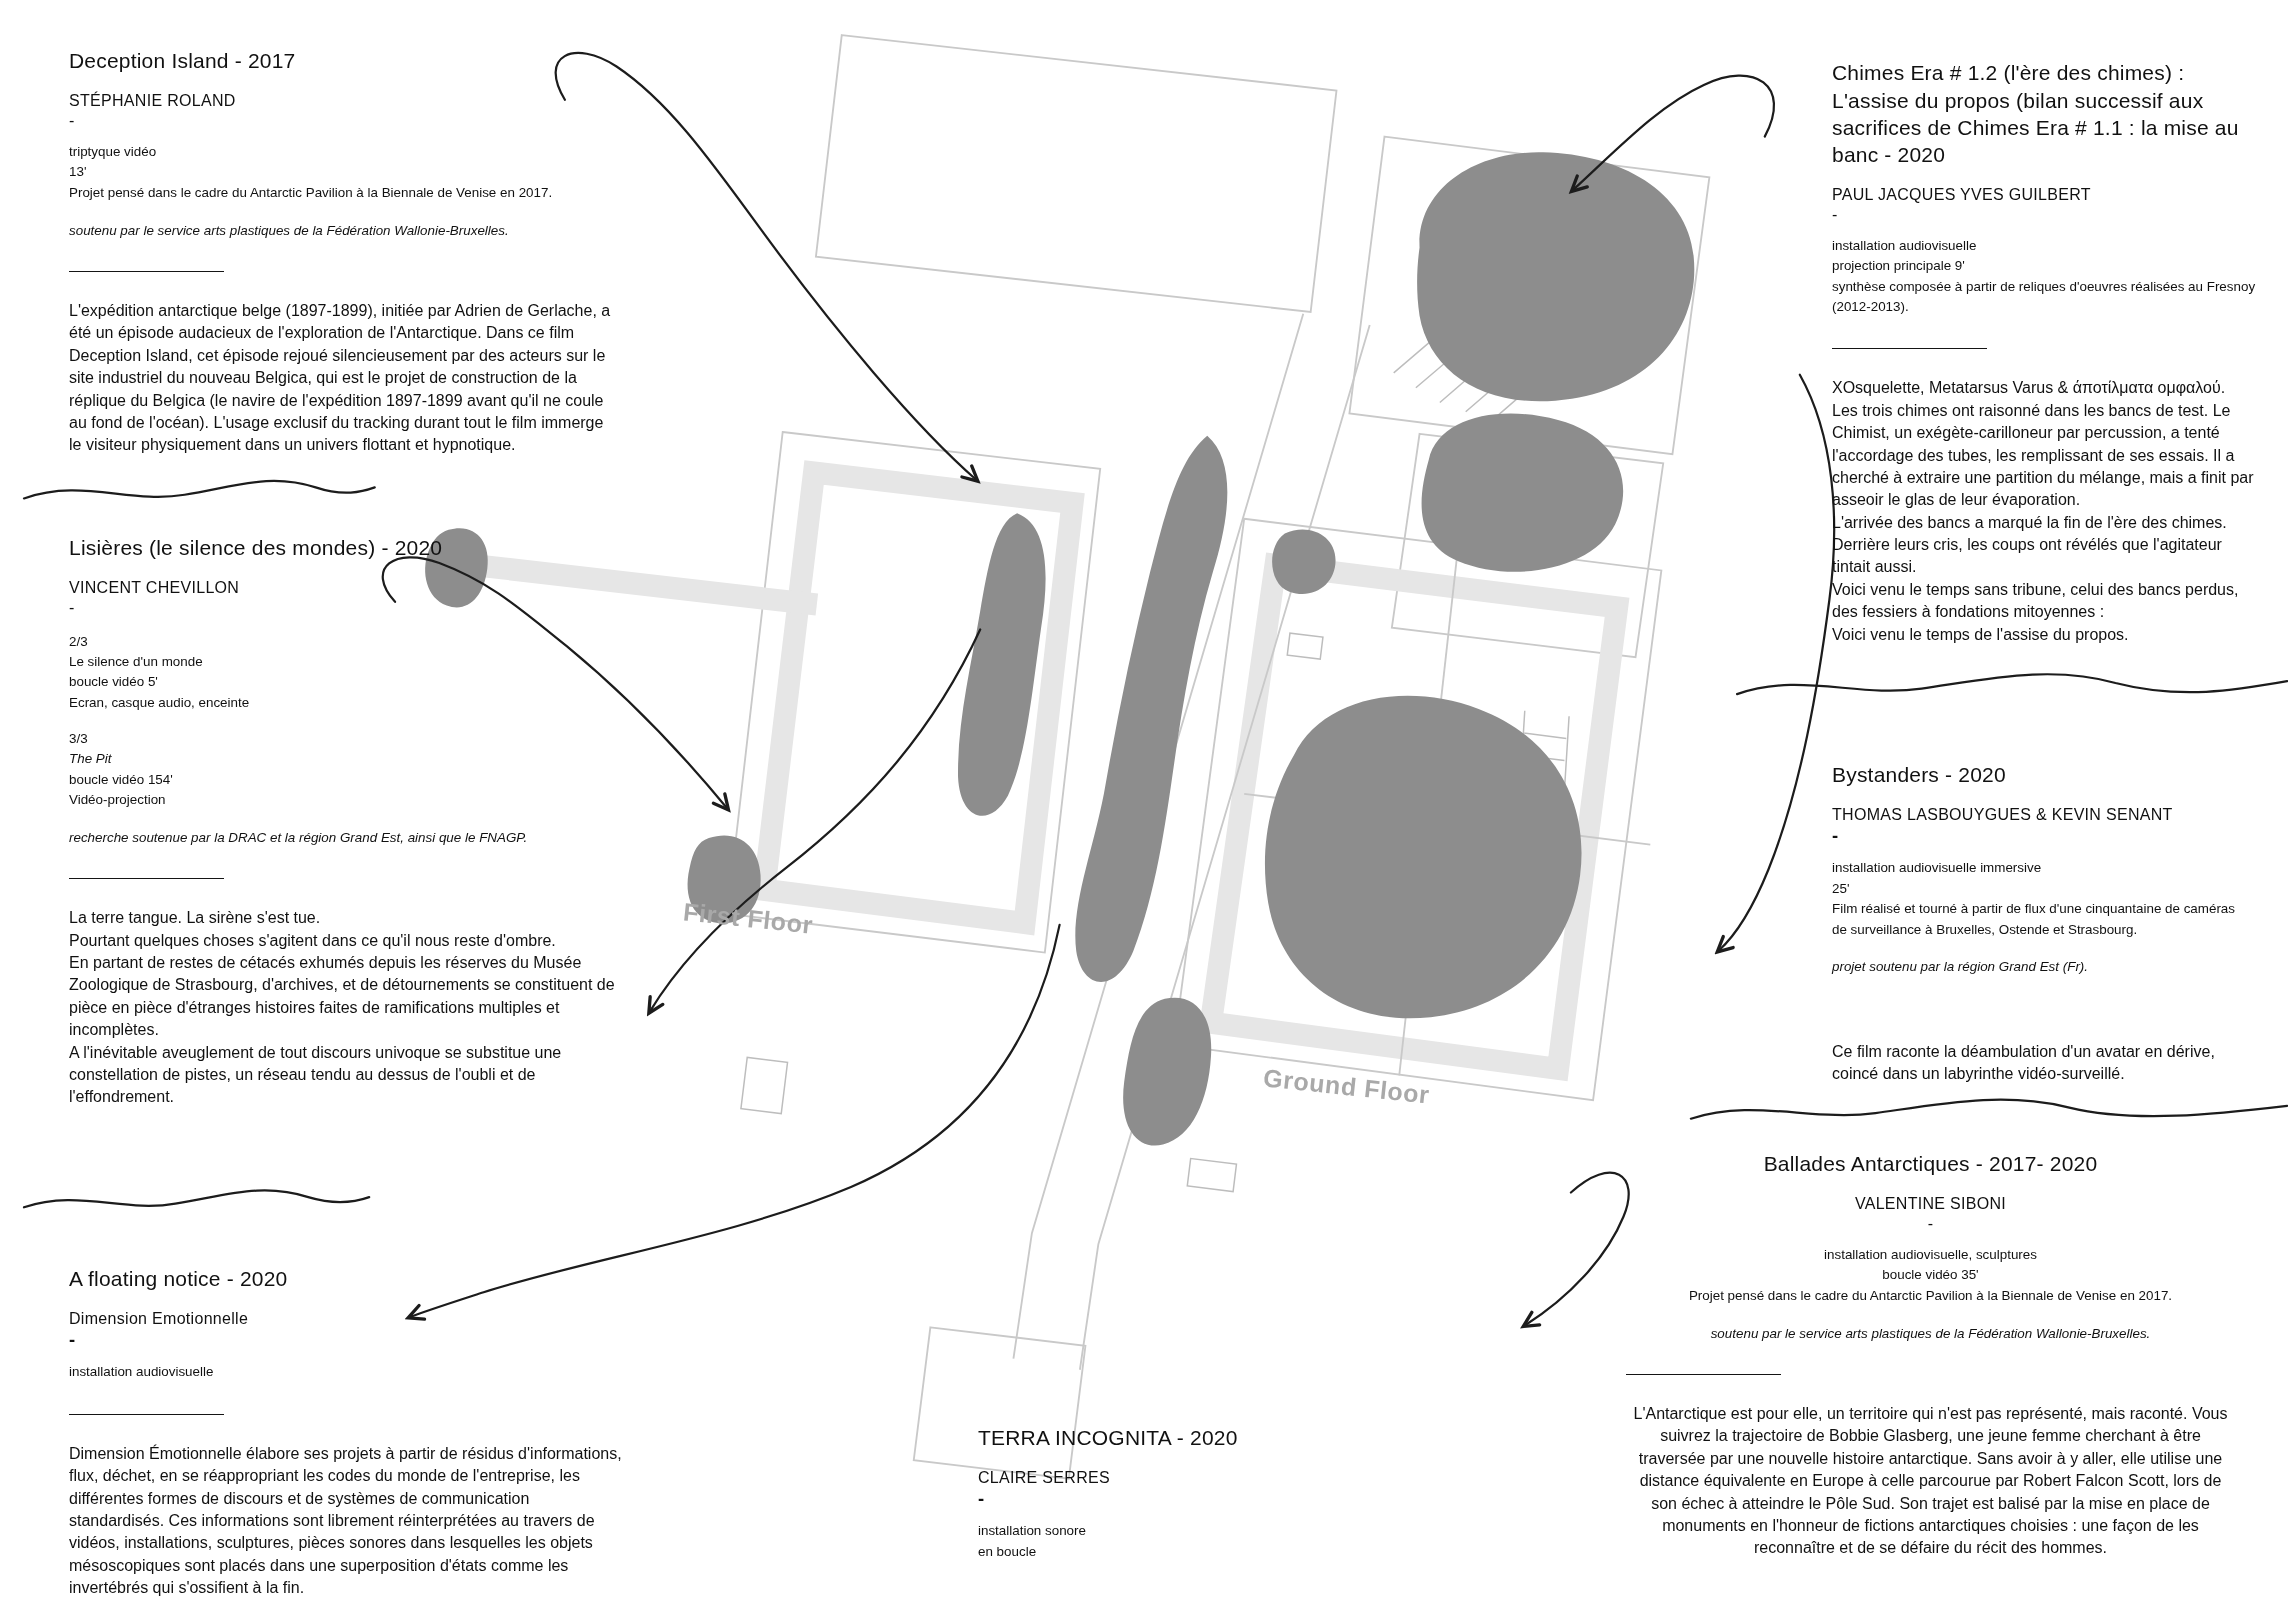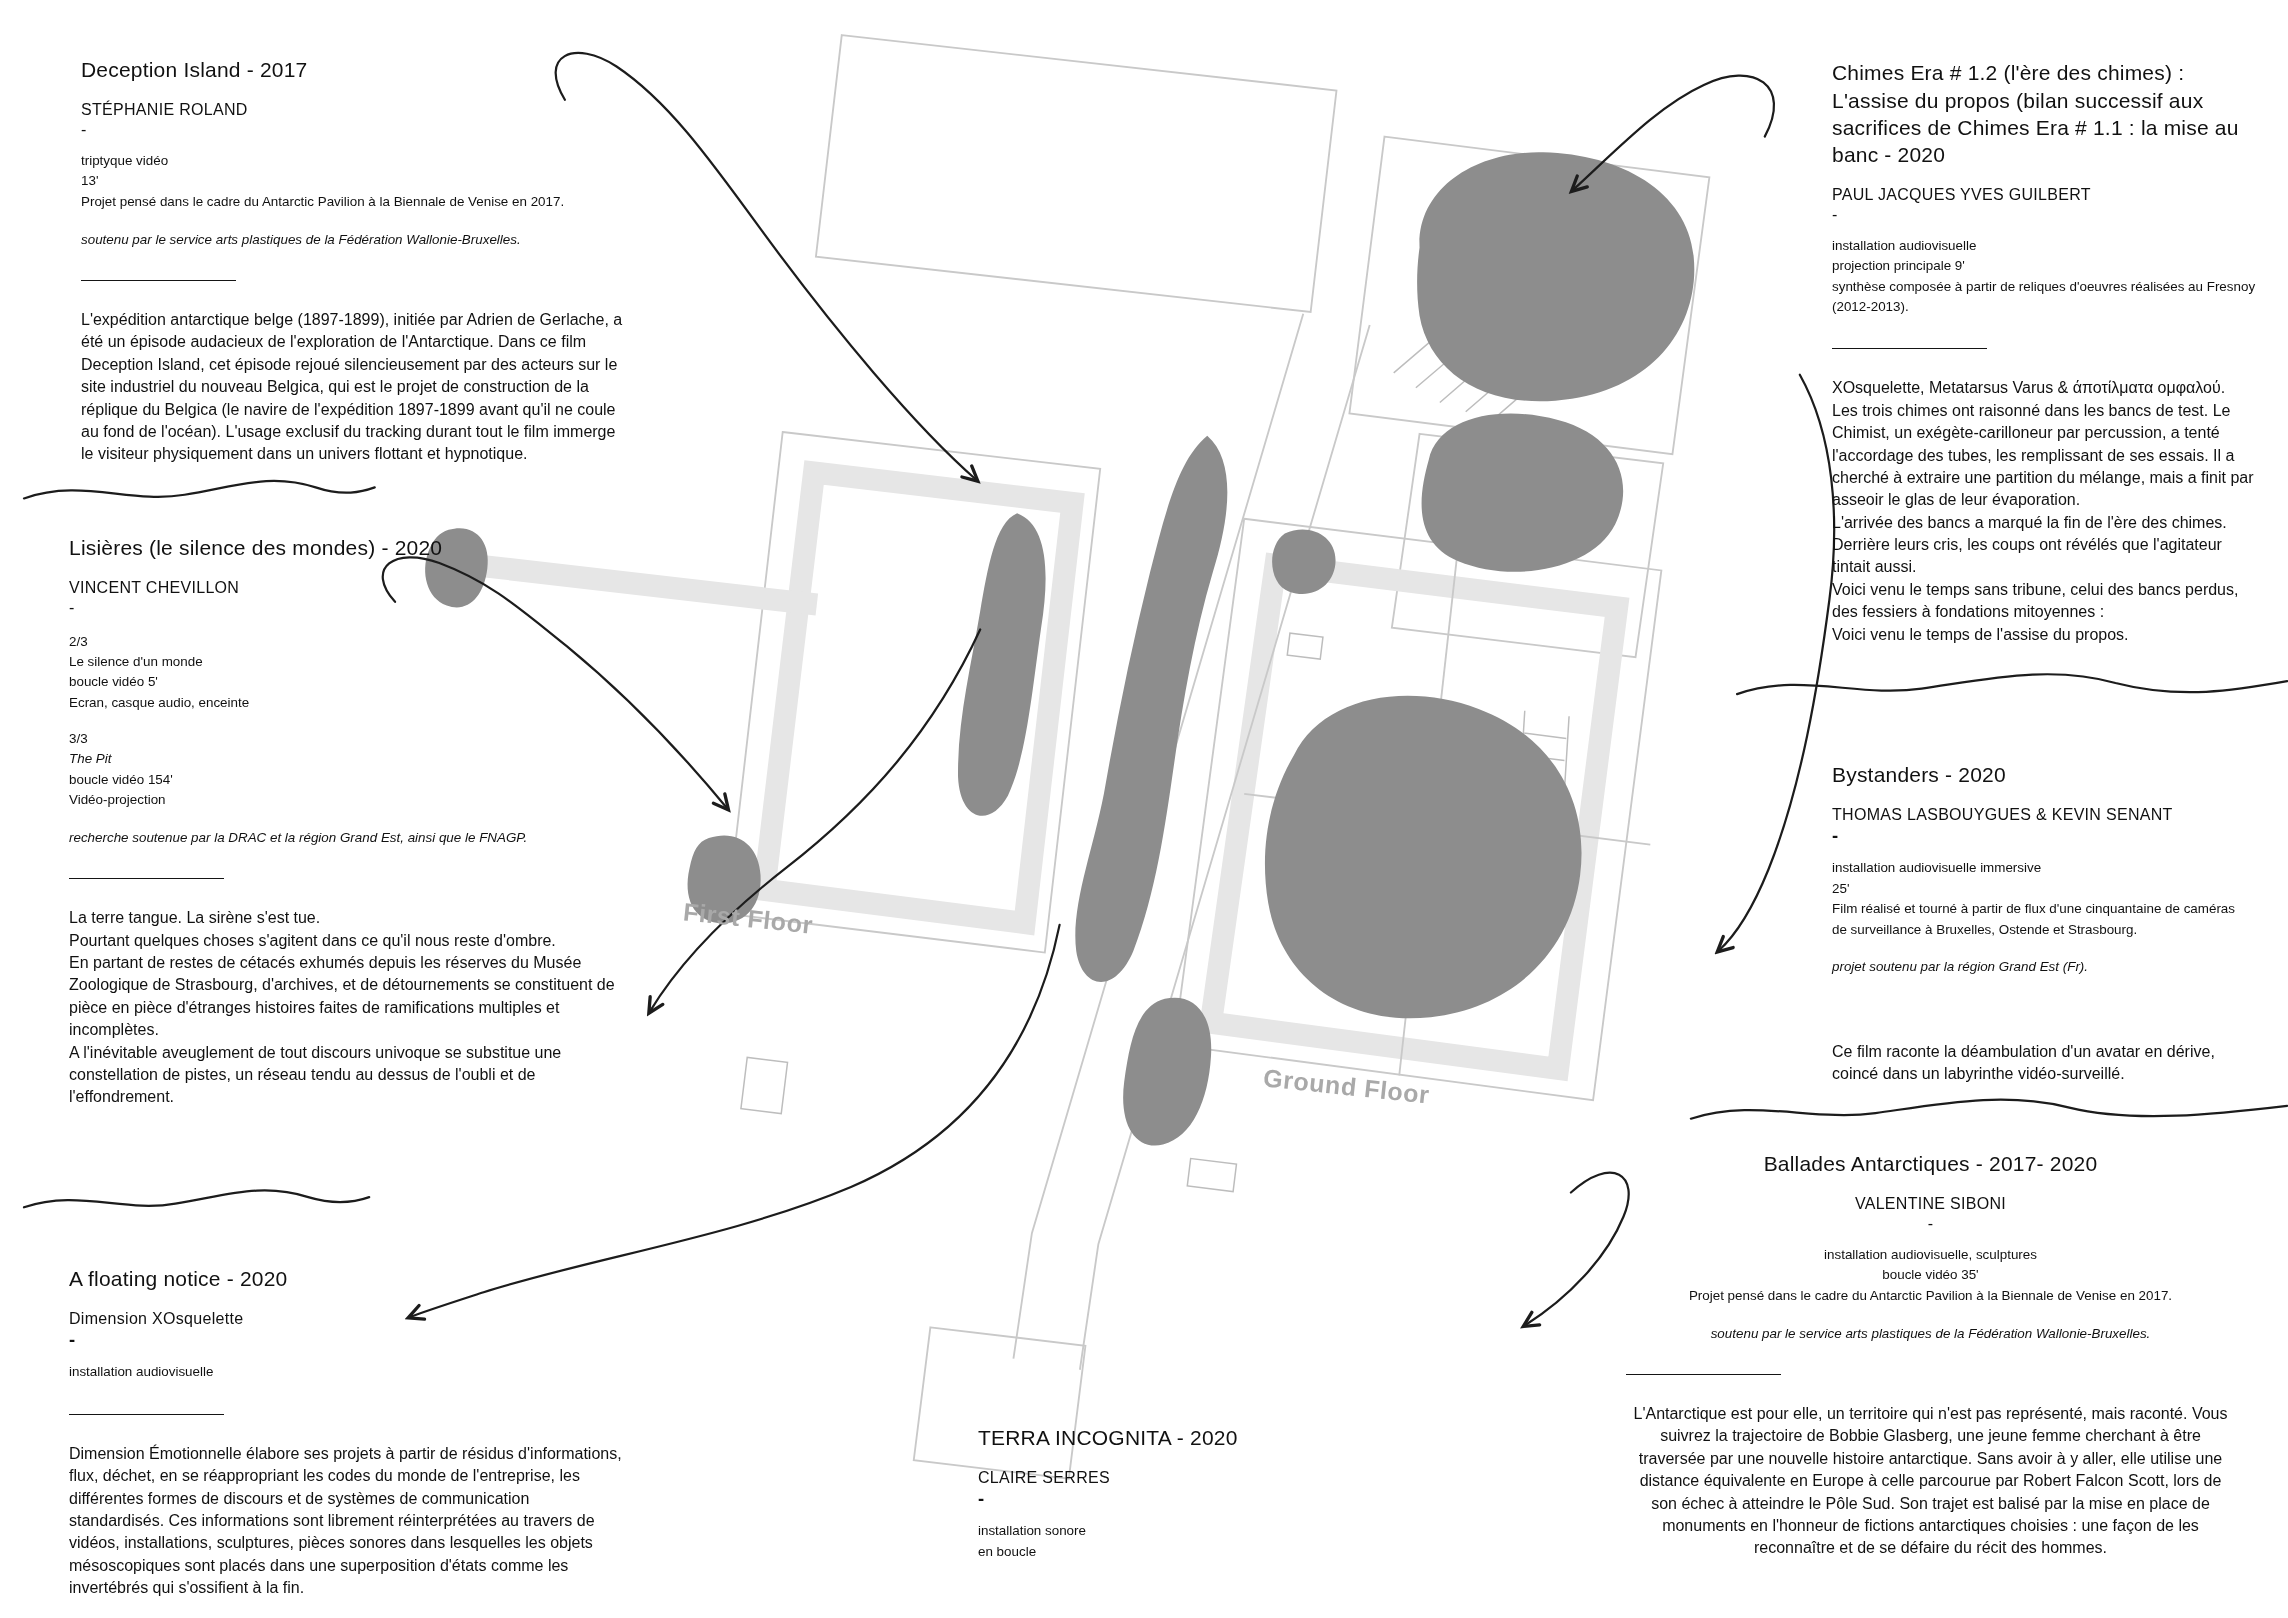--- a/index.html
+++ b/index.html
@@ -101,21 +101,21 @@
     <path class="arrow" d="M 26,540 C 88,518 140,546 200,536 C 256,527 292,512 342,528 C 372,538 392,533 406,528"></path>
     <path class="arrow" d="M 26,1308 C 84,1288 134,1314 190,1304 C 246,1295 284,1281 334,1297 C 364,1306 386,1302 400,1297"></path>
     <path class="arrow" d="M 1882,752 C 1950,728 2012,756 2082,746 C 2152,736 2222,720 2292,740 C 2362,758 2422,748 2478,738"></path>
     <path class="arrow" d="M 1832,1212 C 1900,1190 1962,1215 2032,1206 C 2102,1196 2172,1182 2242,1200 C 2312,1217 2402,1207 2478,1198"></path>
   </g>
 </svg>
 
 <div class="floor-label" style="left:683px;top:904px;">First Floor</div>
 <div class="floor-label" style="left:1263px;top:1072px;">Ground Floor</div>
 
-<section class="block" style="left:69px;top:39px;width:545px;margin-left:12px;">
+<section class="block" style="left:69px;top:30px;width:545px;">
   <h2 class="title">Deception Island - 2017</h2>
   <div class="artist">STÉPHANIE ROLAND</div>
   <div class="dash">-</div>
   <div class="details">triptyque vidéo
 13'
 Projet pensé dans le cadre du Antarctic Pavilion à la Biennale de Venise en 2017.</div>
   <div class="support">soutenu par le service arts plastiques de la Fédération Wallonie-Bruxelles.</div>
   <div class="divider"></div>
   <div class="desc">L'expédition antarctique belge (1897-1899), initiée par Adrien de Gerlache, a été un épisode audacieux de l'exploration de l'Antarctique. Dans ce film Deception Island, cet épisode rejoué silencieusement par des acteurs sur le site industriel du nouveau Belgica, qui est le projet de construction de la réplique du Belgica (le navire de l'expédition 1897-1899 avant qu'il ne coule au fond de l'océan). L'usage exclusif du tracking durant tout le film immerge le visiteur physiquement dans un univers flottant et hypnotique.</div>
 </section>
@@ -139,21 +139,21 @@
   <div class="support">recherche soutenue par la DRAC et la région Grand Est, ainsi que le FNAGP.</div>
   <div class="divider"></div>
   <div class="desc">La terre tangue. La sirène s'est tue.
 Pourtant quelques choses s'agitent dans ce qu'il nous reste d'ombre.
 En partant de restes de cétacés exhumés depuis les réserves du Musée Zoologique de Strasbourg, d'archives, et de détournements se constituent de pièce en pièce d'étranges histoires faites de ramifications multiples et incomplètes.
 A l'inévitable aveuglement de tout discours univoque se substitue une constellation de pistes, un réseau tendu au dessus de l'oubli et de l'effondrement.</div>
 </section>
 
 <section class="block" style="left:69px;top:1248px;width:554px;">
   <h2 class="title">A floating notice - 2020</h2>
-  <div class="artist">Dimension XOsquelette</div>
+  <div class="artist">Dimension Emotionnelle</div>
   <div class="dash heavy">-</div>
   <div class="details">installation audiovisuelle</div>
   <div class="divider"></div>
   <div class="desc">Dimension Émotionnelle élabore ses projets à partir de résidus d'informations, flux, déchet, en se réappropriant les codes du monde de l'entreprise, les différentes formes de discours et de systèmes de communication standardisés. Ces informations sont librement réinterprétées au travers de vidéos, installations, sculptures, pièces sonores dans lesquelles les objets mésoscopiques sont placés dans une superposition d'états comme les invertébrés qui s'ossifient à la fin.</div>
 </section>
 
 <section class="block" style="left:978px;top:1407px;width:388px;">
   <h2 class="title">TERRA INCOGNITA - 2020</h2>
   <div class="artist">CLAIRE SERRES</div>
   <div class="dash heavy">-</div>

